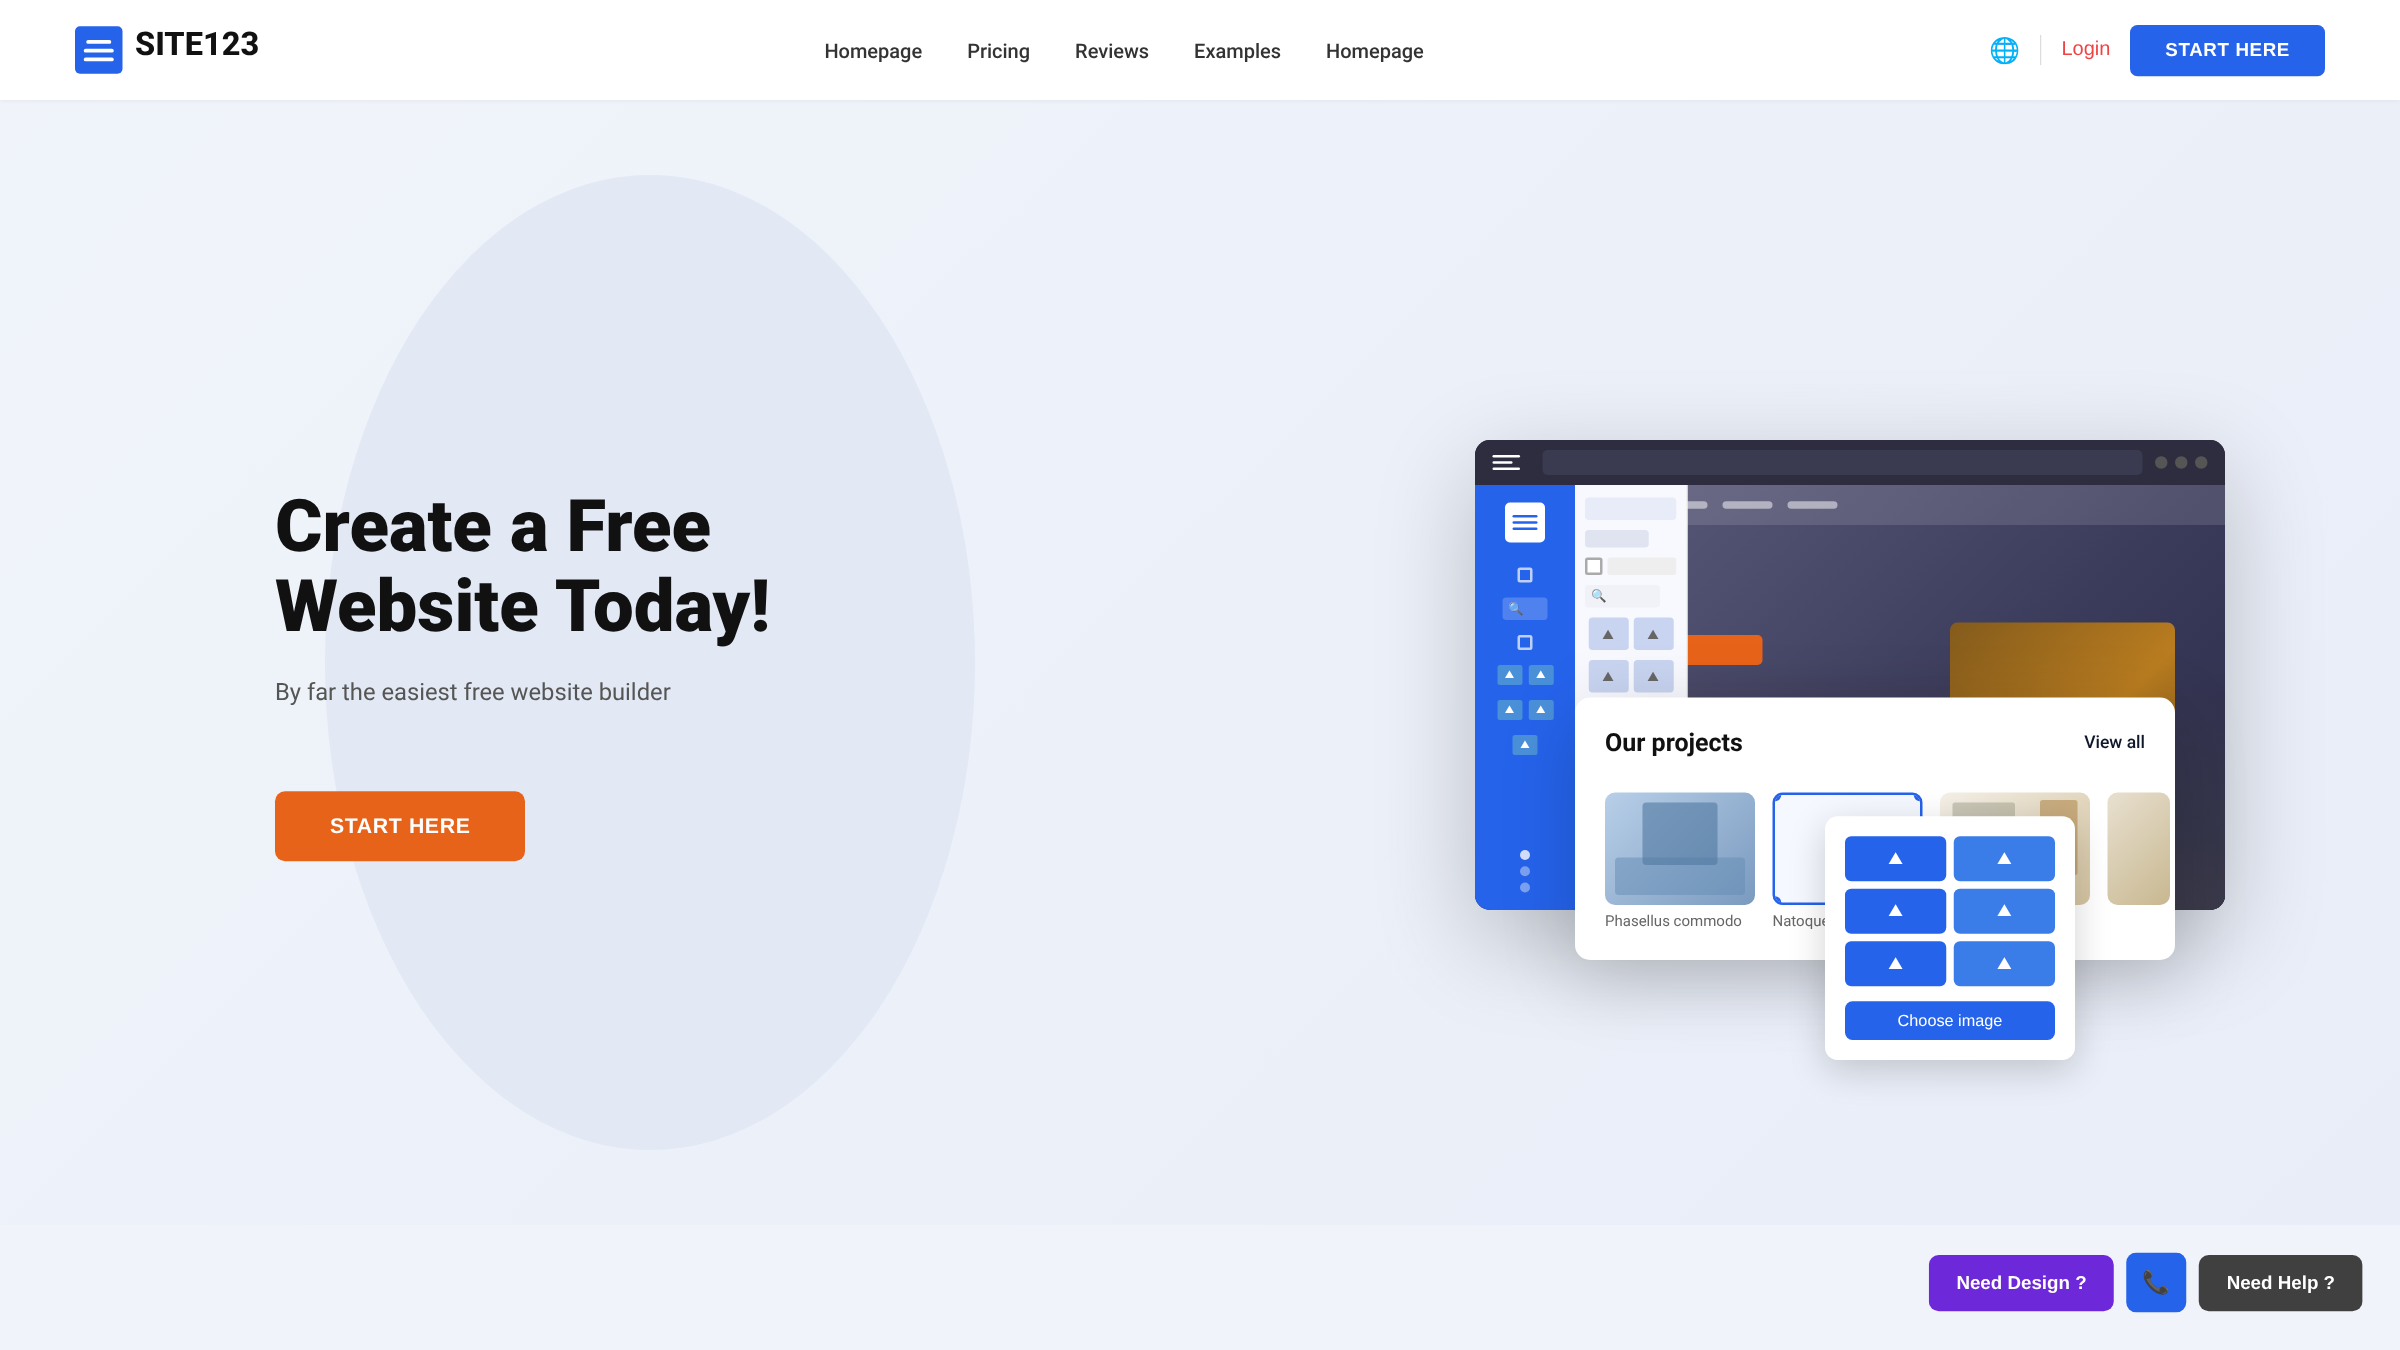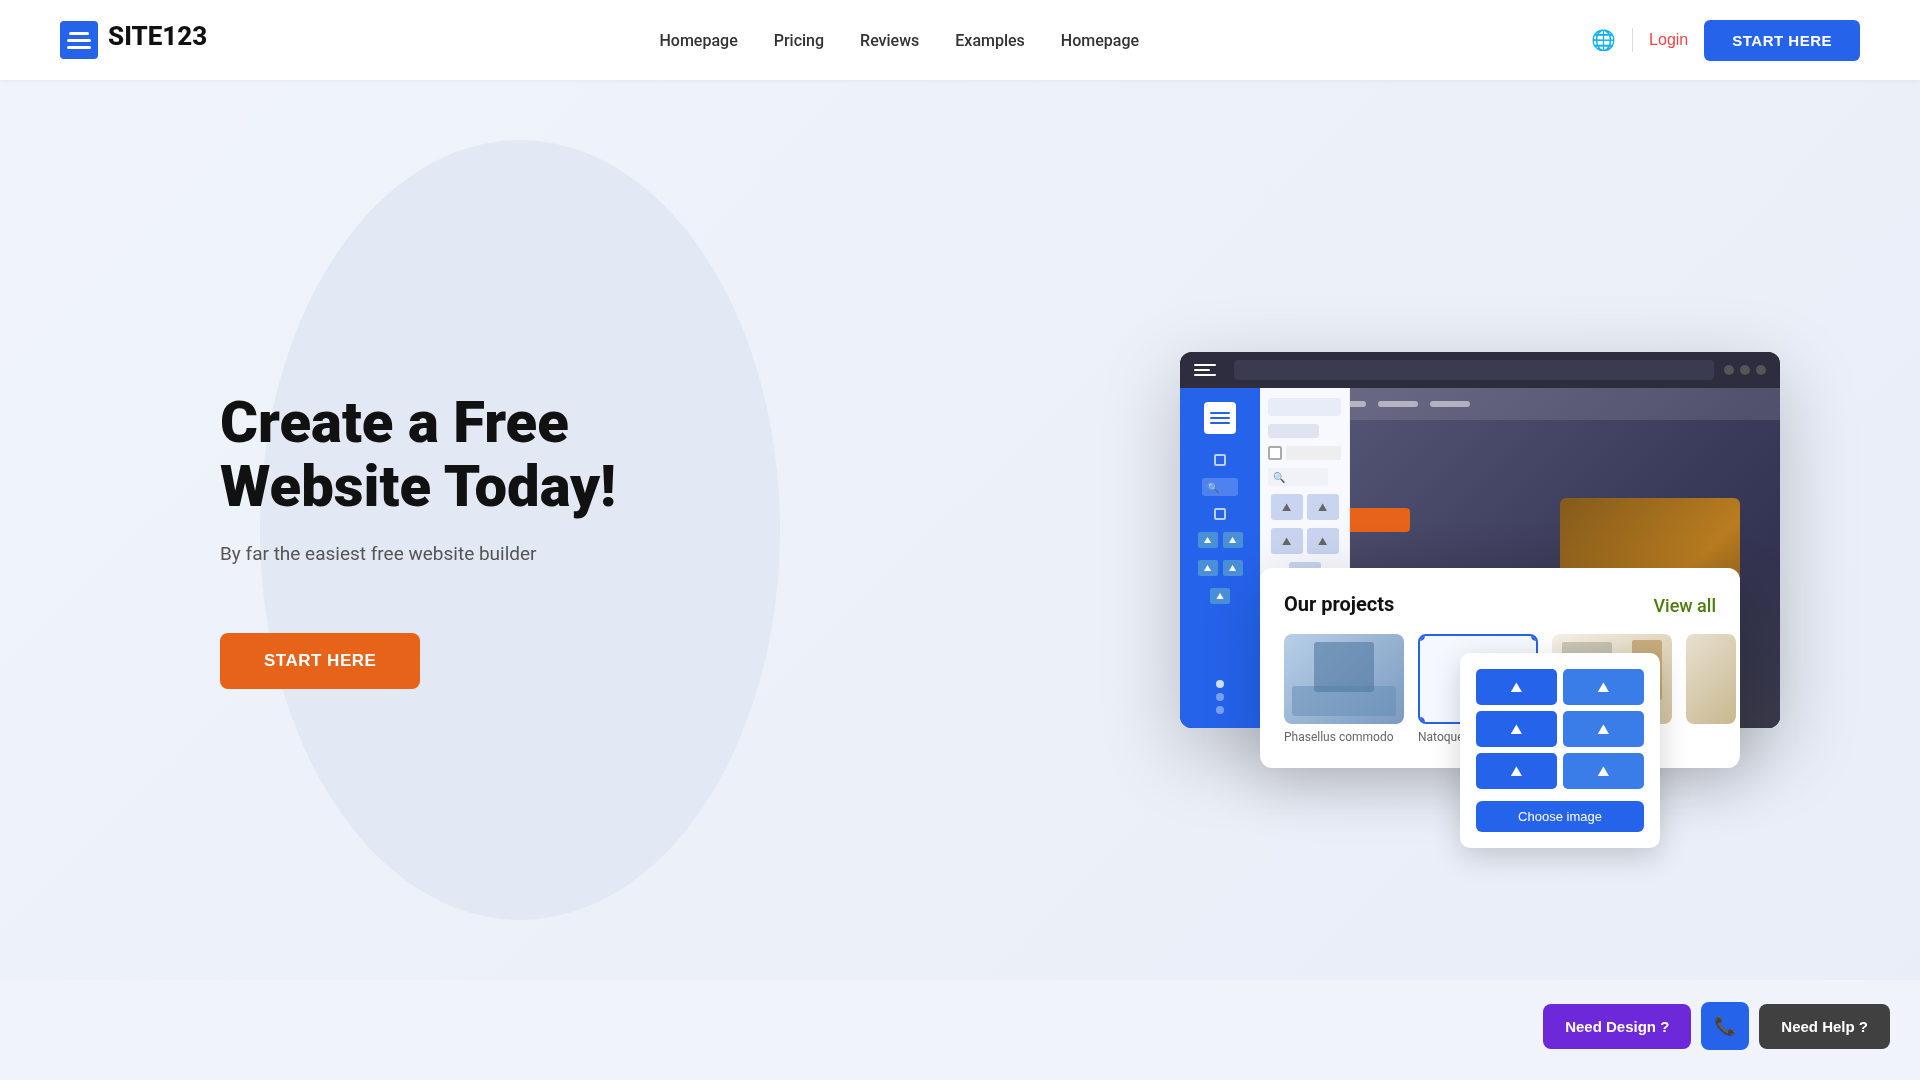--- a/index.html
+++ b/index.html
@@ -334,32 +334,32 @@
       left: 80px;
       width: 480px;
       background: #fff;
       border-radius: 12px;
       box-shadow: 0 16px 60px rgba(0,0,0,0.18);
       padding: 24px;
       z-index: 5;
     }
     .card-header {
       display: flex;
-      align-items: flex-end;
+      align-items: center;
       justify-content: space-between;
-      margin-bottom: 18px;
+      margin-bottom: 28px;
     }
     .card-title {
       font-size: 20px;
       font-weight: 700;
       color: #111;
     }
     .card-view-all {
-      font-size: 18px;
-      color: #4d7c0f;
+      font-size: 14px;
+      color: #0f172a;
       cursor: pointer;
       font-weight: 500;
     }
     .card-projects {
       display: flex;
       gap: 14px;
     }
     .project-thumb {
       width: 120px;
       height: 90px;

